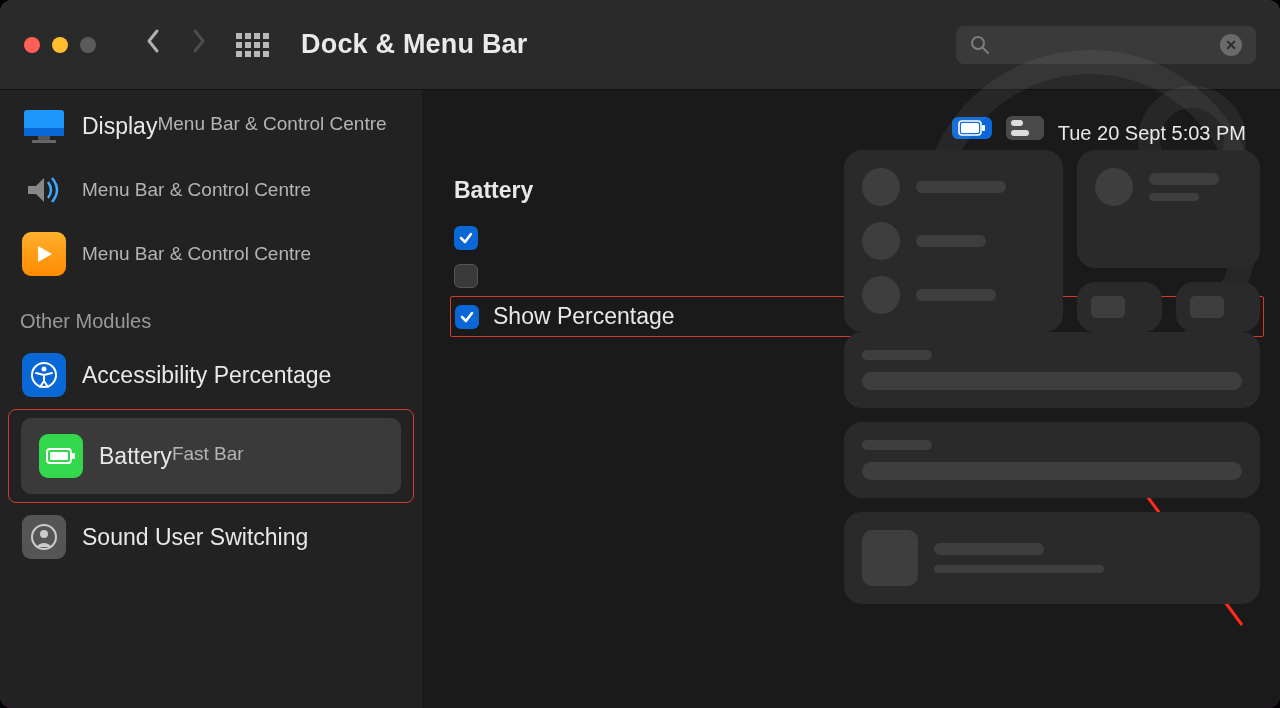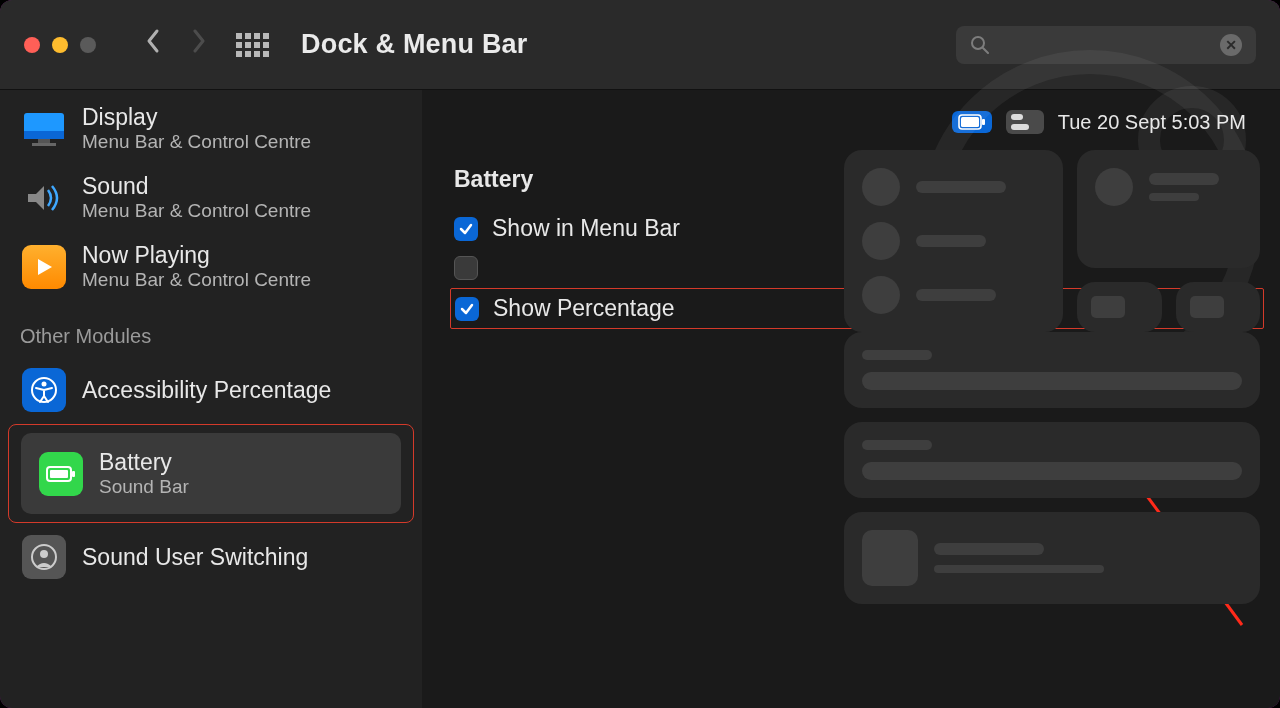--- a/index.html
+++ b/index.html
@@ -22,36 +22,36 @@
 .search { margin-left: auto; width: 300px; height: 38px; background: #3a3a3a; border-radius: 8px; display: flex; align-items: center; padding: 0 14px; gap: 12px; }
 .search svg { opacity: 0.6; }
 .search-x { margin-left: auto; width: 22px; height: 22px; border-radius: 50%; background: #6a6a6a; color: #2a2a2a; display: flex; align-items: center; justify-content: center; font-size: 14px; font-weight: 700; }
 
 .body { display: flex; height: calc(100% - 90px); }
 
 
 .sidebar { width: 422px; background: #222; padding-top: 4px; overflow-y: auto; }
 .sbitem { display: flex; align-items: center; gap: 16px; padding: 10px 22px; }
 .sbicon { width: 44px; height: 44px; border-radius: 9px; display: flex; align-items: center; justify-content: center; flex-shrink: 0; }
-.sbtext { display: flex; flex-direction: column; }
+.sbtext { display: flex; flex-direction: row; }
 .sbtitle { font-size: 23px; font-weight: 500; color: #e8e8e8; }
 .sbsub { font-size: 19px; color: #b4b4b4; }
 .section-label { font-size: 20px; color: #9a9a9a; padding: 24px 20px 10px; font-weight: 500; }
 .sbitem.sel { background: #3a3a3a; border-radius: 10px; margin: 6px 10px; padding: 16px 18px; }
 .highlight-box { border: 1.5px solid #d43a2a; border-radius: 8px; margin: 2px 8px; padding: 2px; }
 
 
 .main { flex: 1; background: #1a1a1a; padding: 16px 26px; position: relative; }
 .menubar-prev { display: flex; align-items: center; gap: 14px; justify-content: flex-end; padding: 4px 8px 20px; }
 .pill { background: #0a67d6; border-radius: 6px; padding: 3px 6px; display:flex; align-items:center; }
 .pill2 { background: #4a4a4a; border-radius: 6px; padding: 4px 8px; width: 38px; height: 24px; position: relative; }
 .pill2::before, .pill2::after { content:''; position:absolute; background:#ddd; border-radius:3px; }
 .pill2::before { width:12px; height:6px; top:4px; left:5px; }
 .pill2::after { width:18px; height:6px; bottom:4px; left:5px; }
-.datetime { font-size: 20px; color: #e8e8e8; }
+.datetime { font-size: 20px; color: #e8e8e8; margin-top: 12px; }
 
 .heading { font-size: 23px; font-weight: 700; color: #e8e8e8; margin: 12px 0 22px 6px; }
 .opts { display: flex; flex-direction: column; gap: 14px; padding-left: 6px; }
 .opt { display: flex; align-items: center; gap: 14px; }
 .cbx { width: 24px; height: 24px; border-radius: 6px; display: flex; align-items: center; justify-content: center; }
 .cbx.on { background: #0a67d6; }
 .cbx.off { background: #3a3a3a; border: 1px solid #555; }
 .cbx svg { color: #fff; }
 .opt-label { font-size: 23px; color: #e8e8e8; }
 .opt-highlight { border: 1.5px solid #d43a2a; padding: 6px 10px 6px 4px; margin: -6px -10px -6px -4px; border-radius: 2px; }
@@ -145,33 +145,31 @@
 
       <div class="sbitem">
         <div class="sbicon">
           <svg width="44" height="36" viewBox="0 0 44 36">
               <path d="M6 14 L14 14 L22 6 L22 30 L14 22 L6 22 Z" fill="#888"></path>
               <path d="M26 10 Q32 18 26 26" fill="none" stroke="#3fa8ff" stroke-width="2.5"></path>
               <path d="M30 6 Q40 18 30 30" fill="none" stroke="#3fa8ff" stroke-width="2.5"></path>
             </svg>
         </div>
         <div class="sbtext">
-          <div class="sbtitle">Sound</div>
           <div class="sbsub">Menu Bar &amp; Control Centre</div>
         </div>
       </div>
 
       <div class="sbitem">
         <div class="sbicon nowplay-ic">
           <svg width="22" height="22" viewBox="0 0 22 22">
               <polygon points="5,3 19,11 5,19" fill="#fff"></polygon>
             </svg>
         </div>
         <div class="sbtext">
-          <div class="sbtitle">Now Playing</div>
           <div class="sbsub">Menu Bar &amp; Control Centre</div>
         </div>
       </div>
 
       <div class="section-label">Other Modules</div>
 
       <div class="sbitem">
         <div class="sbicon acc-ic">
           <svg width="28" height="28" viewBox="0 0 28 28">
               <circle cx="14" cy="14" r="12" fill="none" stroke="#fff" stroke-width="2"></circle>
@@ -188,21 +186,21 @@
         <div class="sbitem sel">
           <div class="sbicon batt-ic">
             <svg width="30" height="18" viewBox="0 0 30 18">
                 <rect x="1" y="2" width="24" height="14" rx="3" fill="none" stroke="#fff" stroke-width="2"></rect>
                 <rect x="4" y="5" width="18" height="8" rx="1" fill="#fff"></rect>
                 <rect x="26" y="6" width="3" height="6" rx="1" fill="#fff"></rect>
               </svg>
           </div>
           <div class="sbtext">
             <div class="sbtitle">Battery</div>
-            <div class="sbsub">Sound Bar</div>
+            <div class="sbsub">Fast Bar</div>
           </div>
         </div>
       </div>
 
       <div class="sbitem">
         <div class="sbicon user-ic">
           <svg width="28" height="28" viewBox="0 0 28 28">
               <circle cx="14" cy="14" r="12" fill="none" stroke="#ccc" stroke-width="2"></circle>
               <circle cx="14" cy="11" r="4" fill="#ccc"></circle>
               <path d="M6 24 Q14 16 22 24" fill="#ccc"></path>
@@ -232,21 +230,20 @@
 
       <div class="heading">Battery</div>
 
       <div class="opts">
         <div class="opt">
           <div class="cbx on">
             <svg width="16" height="16" viewBox="0 0 16 16">
                 <polyline points="3,8 7,12 13,4" fill="none" stroke="#fff" stroke-width="2.5" stroke-linecap="round" stroke-linejoin="round"></polyline>
               </svg>
           </div>
-          <div class="opt-label">Show in Menu Bar</div>
         </div>
         <div class="opt">
           <div class="cbx off"></div>
         </div>
         <div class="opt opt-highlight">
           <div class="cbx on">
             <svg width="16" height="16" viewBox="0 0 16 16">
                 <polyline points="3,8 7,12 13,4" fill="none" stroke="#fff" stroke-width="2.5" stroke-linecap="round" stroke-linejoin="round"></polyline>
               </svg>
           </div>

